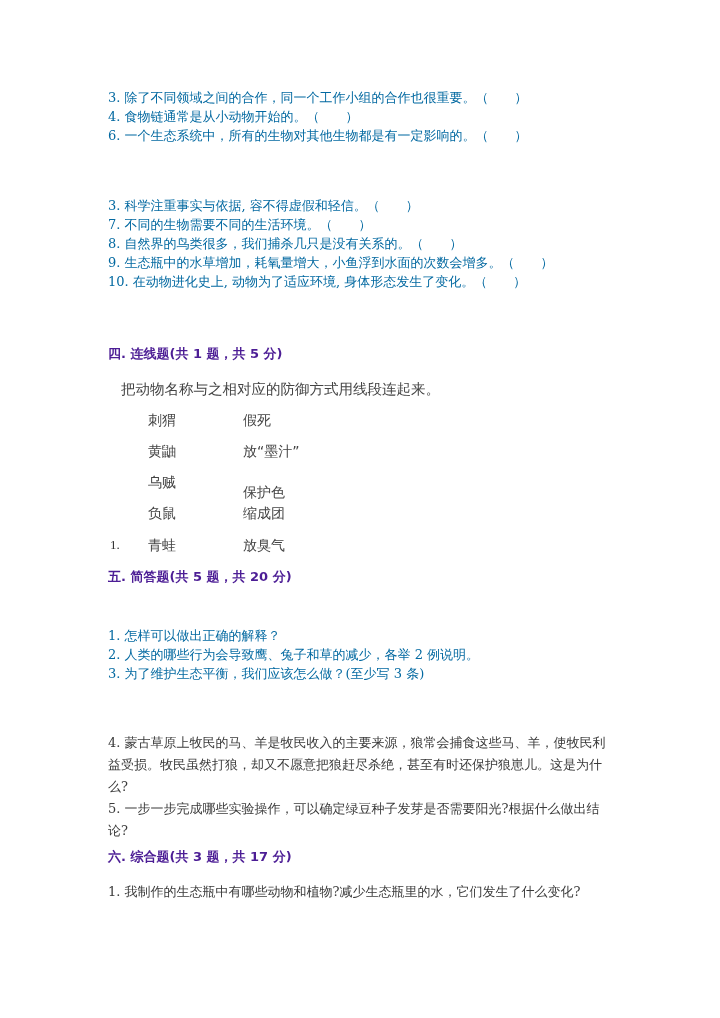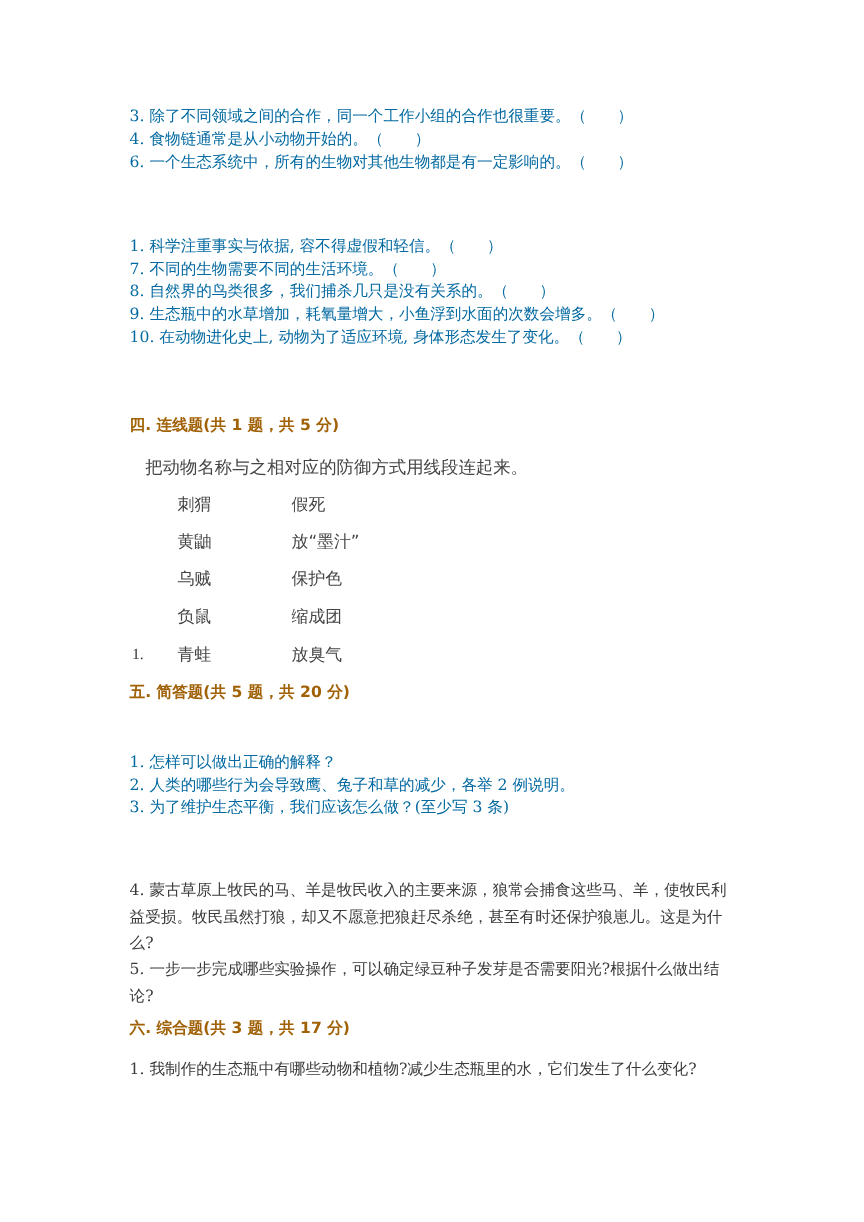--- a/index.html
+++ b/index.html
@@ -1,51 +1,51 @@
 <!DOCTYPE html>
 <html><head>
 <meta charset="utf-8">
 <style>
   html, body { margin:0; padding:0; background:#ffffff; }
   body { width:720px; height:1018px; position:relative; overflow:hidden;
          font-family:"DejaVu Serif", serif; color:#333; }
   .line { position:absolute; left:108px; font-size:13px; line-height:17px; white-space:nowrap; color:#0369a1; }
-  .heading { position:absolute; left:108px; font-size:13px; font-weight:bold; color:#a16207; white-space:nowrap;
+  .heading { position:absolute; left:108px; font-size:13px; font-weight:bold; color:#4c1d95; white-space:nowrap;
              font-family:"DejaVu Sans", sans-serif; }
   .match-instr { position:absolute; left:121px; top:380px; font-size:14.5px; color:#444;
                  font-family:Liberation Mono, monospace; white-space:nowrap; }
   .match-cell { position:absolute; font-size:14px; color:#444; font-family:"DejaVu Sans", sans-serif; white-space:nowrap;text-align:right; }
   .match-num { position:absolute; left:110px; top:537px; font-size:13px; color:#333; font-family:"Liberation Serif", serif; }
   .para { position:absolute; left:108px; width:510px; font-size:13px; line-height:22px; color:#3a3a3a; }
 </style>
 </head>
 <body>
 
 <div class="line" style="top:89px">3. 除了不同领域之间的合作，同一个工作小组的合作也很重要。（　　）</div>
 <div class="line" style="top:108px">4. 食物链通常是从小动物开始的。（　　）</div>
 <div class="line" style="top:127px">6. 一个生态系统中，所有的生物对其他生物都是有一定影响的。（　　）</div>
 
-<div class="line" style="top:197px">1. 科学注重事实与依据, 容不得虚假和轻信。（　　）</div>
+<div class="line" style="top:197px">3. 科学注重事实与依据, 容不得虚假和轻信。（　　）</div>
 <div class="line" style="top:216px">7. 不同的生物需要不同的生活环境。（　　）</div>
 <div class="line" style="top:235px">8. 自然界的鸟类很多，我们捕杀几只是没有关系的。（　　）</div>
 <div class="line" style="top:254px">9. 生态瓶中的水草增加，耗氧量增大，小鱼浮到水面的次数会增多。（　　）</div>
 <div class="line" style="top:273px">10. 在动物进化史上, 动物为了适应环境, 身体形态发生了变化。（　　）</div>
 
 <div class="heading" style="top:345px">四. 连线题(共 1 题，共 5 分)</div>
 <div class="match-instr">把动物名称与之相对应的防御方式用线段连起来。</div>
 
 <div class="match-cell" style="left:148px; top:412px">刺猬</div>
 <div class="match-cell" style="left:148px; top:443px">黄鼬</div>
 <div class="match-cell" style="left:148px; top:474px">乌贼</div>
 <div class="match-cell" style="left:148px; top:505px">负鼠</div>
 <div class="match-cell" style="left:148px; top:537px">青蛙</div>
 
 <div class="match-cell" style="left:243px; top:412px">假死</div>
 <div class="match-cell" style="left:243px; top:443px">放“墨汁”</div>
-<div class="match-cell" style="left:243px; top:474px">保护色</div>
+<div class="match-cell" style="left:243px; top:484px">保护色</div>
 <div class="match-cell" style="left:243px; top:505px">缩成团</div>
 <div class="match-cell" style="left:243px; top:537px">放臭气</div>
 
 <div class="match-num">1.</div>
 
 <div class="heading" style="top:568px">五. 简答题(共 5 题，共 20 分)</div>
 <div class="line" style="top:627px">1. 怎样可以做出正确的解释？</div>
 <div class="line" style="top:646px">2. 人类的哪些行为会导致鹰、兔子和草的减少，各举 2 例说明。</div>
 <div class="line" style="top:665px">3. 为了维护生态平衡，我们应该怎么做？(至少写 3 条)</div>
 

